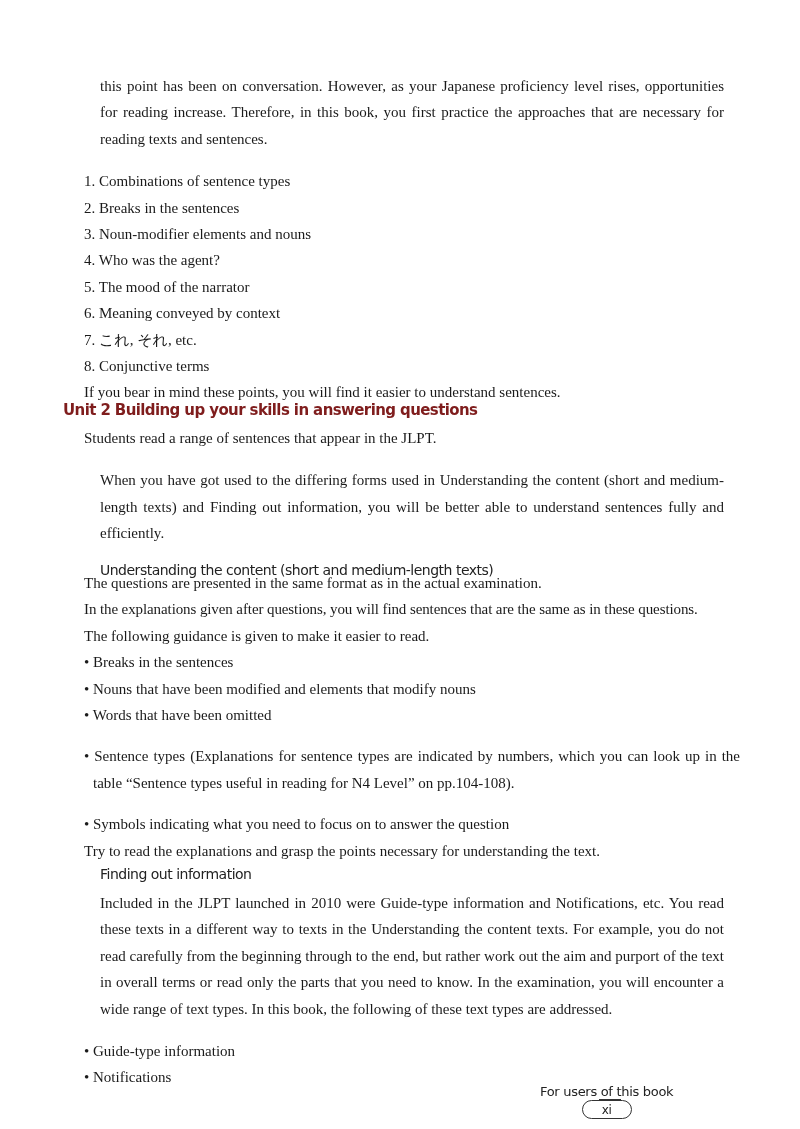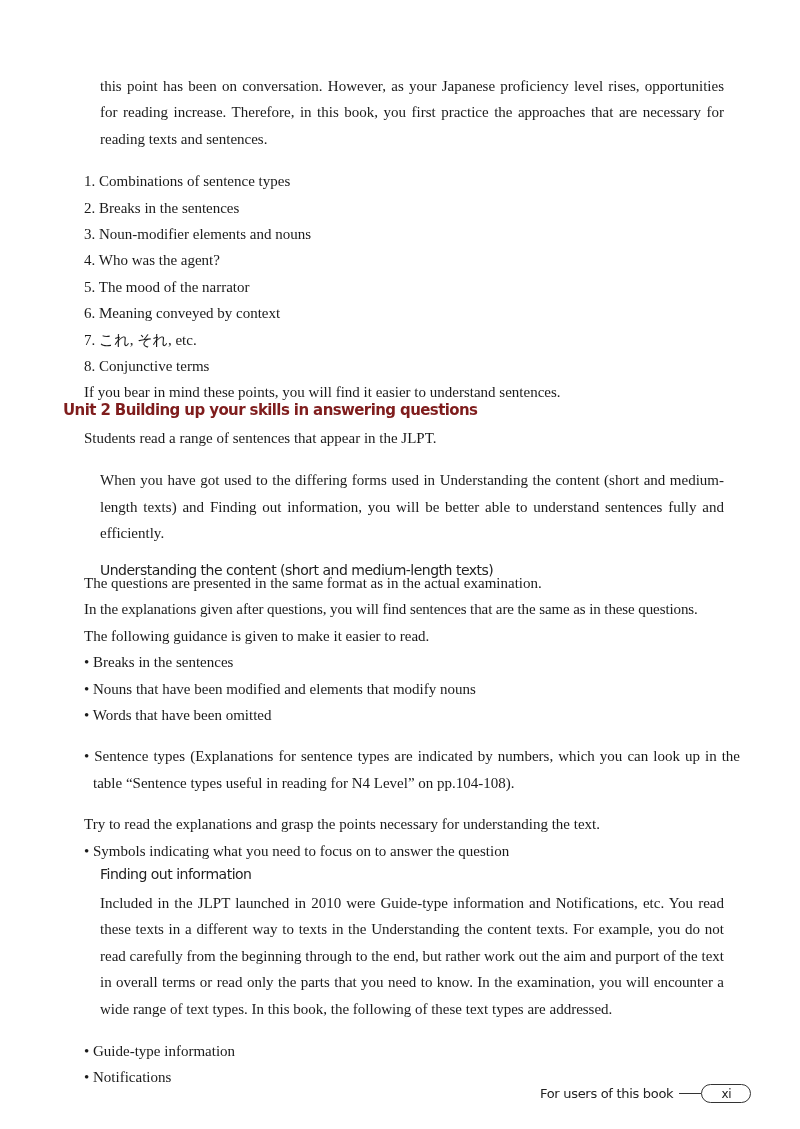--- a/index.html
+++ b/index.html
@@ -5,21 +5,21 @@
   html, body { margin:0; padding:0; background:#ffffff; }
   body { width:800px; height:1129px; position:relative; overflow:hidden; color:#1a1a1a; }
   .page { position:absolute; left:0; top:0; width:800px; height:1129px; }
   .body-text { font-family:"Liberation Serif", serif; font-size:15px; line-height:26.4px; }
   .block { position:absolute; left:84px; width:656px; }
   .p { margin:16px; text-align:justify; }
   .line { margin:0; white-space:nowrap; }
   .hang { padding-left:9px; text-indent:-9px; white-space:normal; text-align:justify; }
   .h-unit { position:absolute; left:63px; font-family:"DejaVu Sans", sans-serif; font-weight:bold; font-size:15px; letter-spacing:-0.6px; margin:0; color:#7f1d1d; }
   .h-sub { position:absolute; left:84px; font-family:"DejaVu Sans", sans-serif; font-weight:normal; font-size:14px; letter-spacing:-0.5px; margin:16px; color:#222; }
-  .footer { position:absolute; top:1084px; left:540px; display:flex; align-items:center; font-family:"DejaVu Sans", sans-serif; font-size:13px; color:#222; letter-spacing:-0.3px; }
+  .footer { position:absolute; top:1084px; left:540px; display:flex; align-items:center; font-family:"DejaVu Sans", sans-serif; font-size:13px; color:#222; letter-spacing:-0.3px;flex-direction:column; }
   .footer .rule { width:22px; height:1px; background:#333; margin-left:6px; }
   .footer .pg { border:1px solid #333; border-radius:10px; width:48px; height:17px; display:flex; align-items:center; justify-content:center; font-size:12px; }
 </style>
 </head>
 <body>
 
 <div class="page">
 
   <div class="block body-text" style="top:57px;">
     <p class="p">this point has been on conversation. However, as your Japanese proficiency level rises, opportunities for reading increase. Therefore, in this book, you first practice the approaches that are necessary for reading texts and sentences.</p>
@@ -44,22 +44,22 @@
   <h3 class="h-sub" style="top:546px;">Understanding the content (short and medium-length texts)</h3>
 
   <div class="block body-text" style="top:570px;">
     <p class="line">The questions are presented in the same format as in the actual examination.</p>
     <p class="line" style="letter-spacing:-0.1px;">In the explanations given after questions, you will find sentences that are the same as in these questions.</p>
     <p class="line">The following guidance is given to make it easier to read.</p>
     <p class="line">• Breaks in the sentences</p>
     <p class="line">• Nouns that have been modified and elements that modify nouns</p>
     <p class="line">• Words that have been omitted</p>
     <p class="hang">• Sentence types (Explanations for sentence types are indicated by numbers, which you can look up in the table “Sentence types useful in reading for N4 Level” on pp.104-108).</p>
+    <p class="line">• Symbols indicating what you need to focus on to answer the question</p>
     <p class="line">Try to read the explanations and grasp the points necessary for understanding the text.</p>
-    <p class="line">• Symbols indicating what you need to focus on to answer the question</p>
   </div>
 
   <h3 class="h-sub" style="top:850px;">Finding out information</h3>
 
   <div class="block body-text" style="top:874px;">
     <p class="p">Included in the JLPT launched in 2010 were Guide-type information and Notifications, etc. You read these texts in a different way to texts in the Understanding the content texts. For example, you do not read carefully from the beginning through to the end, but rather work out the aim and purport of the text in overall terms or read only the parts that you need to know. In the examination, you will encounter a wide range of text types. In this book, the following of these text types are addressed.</p>
     <p class="line">• Guide-type information</p>
     <p class="line">• Notifications</p>
   </div>
 

